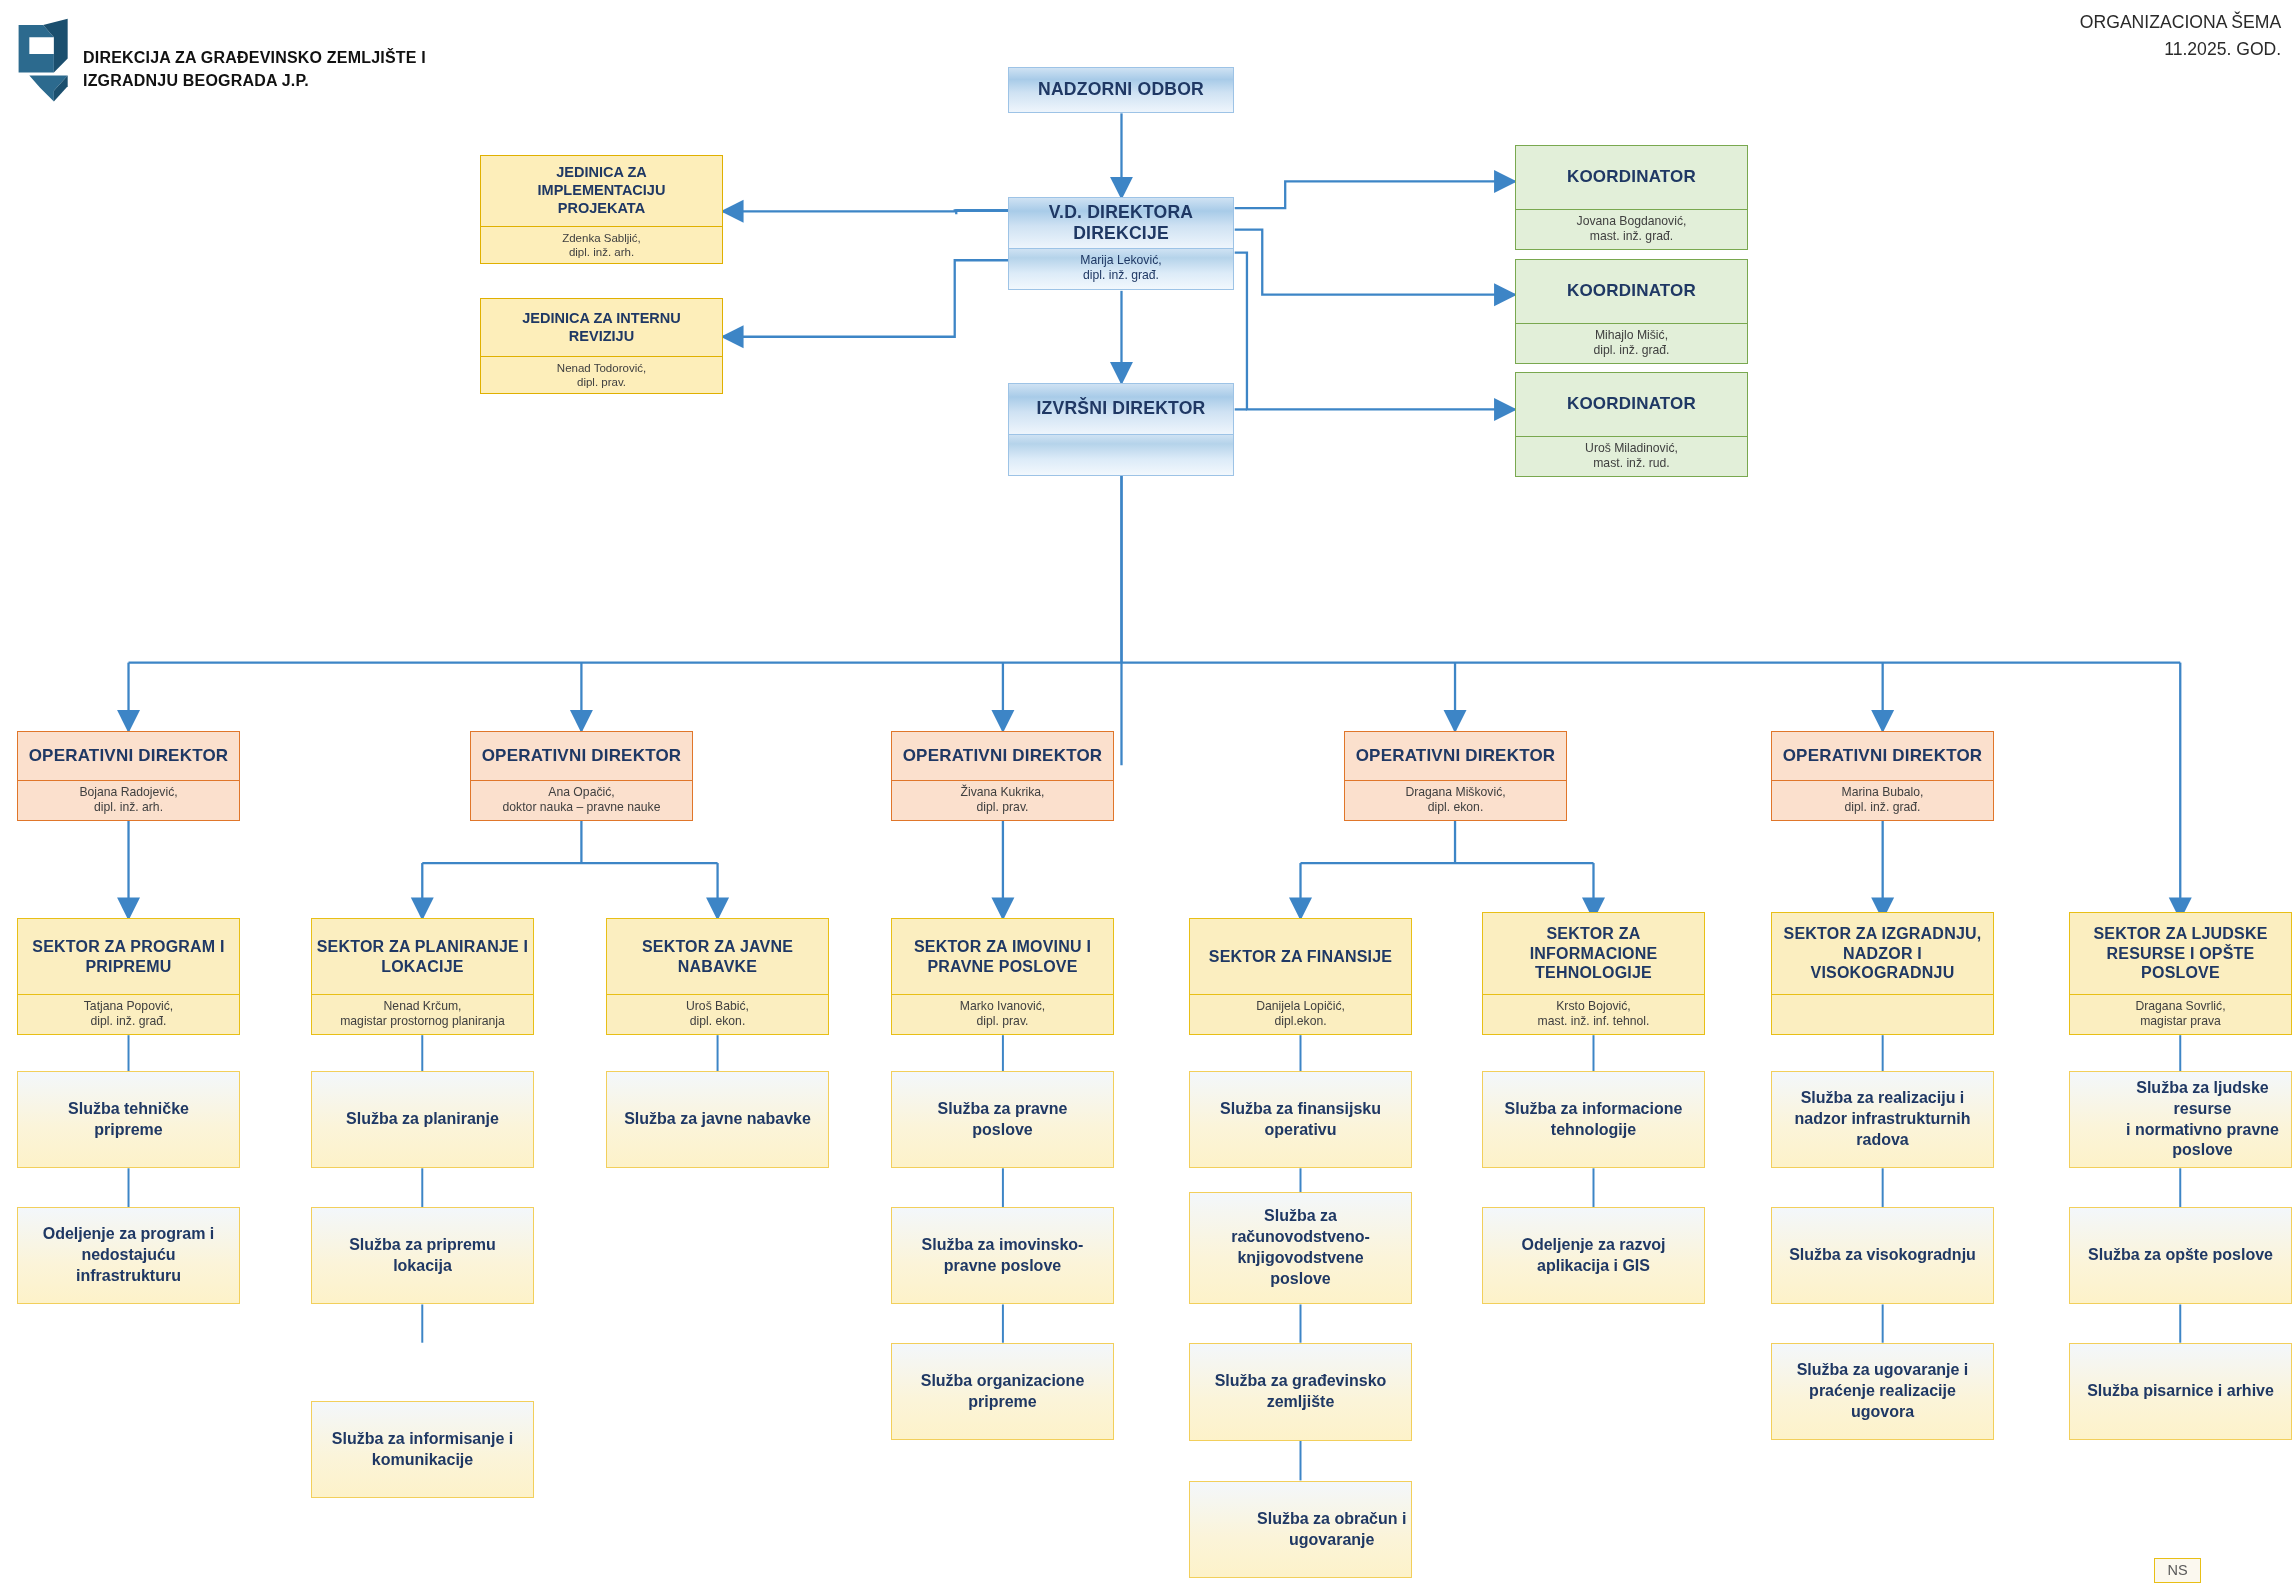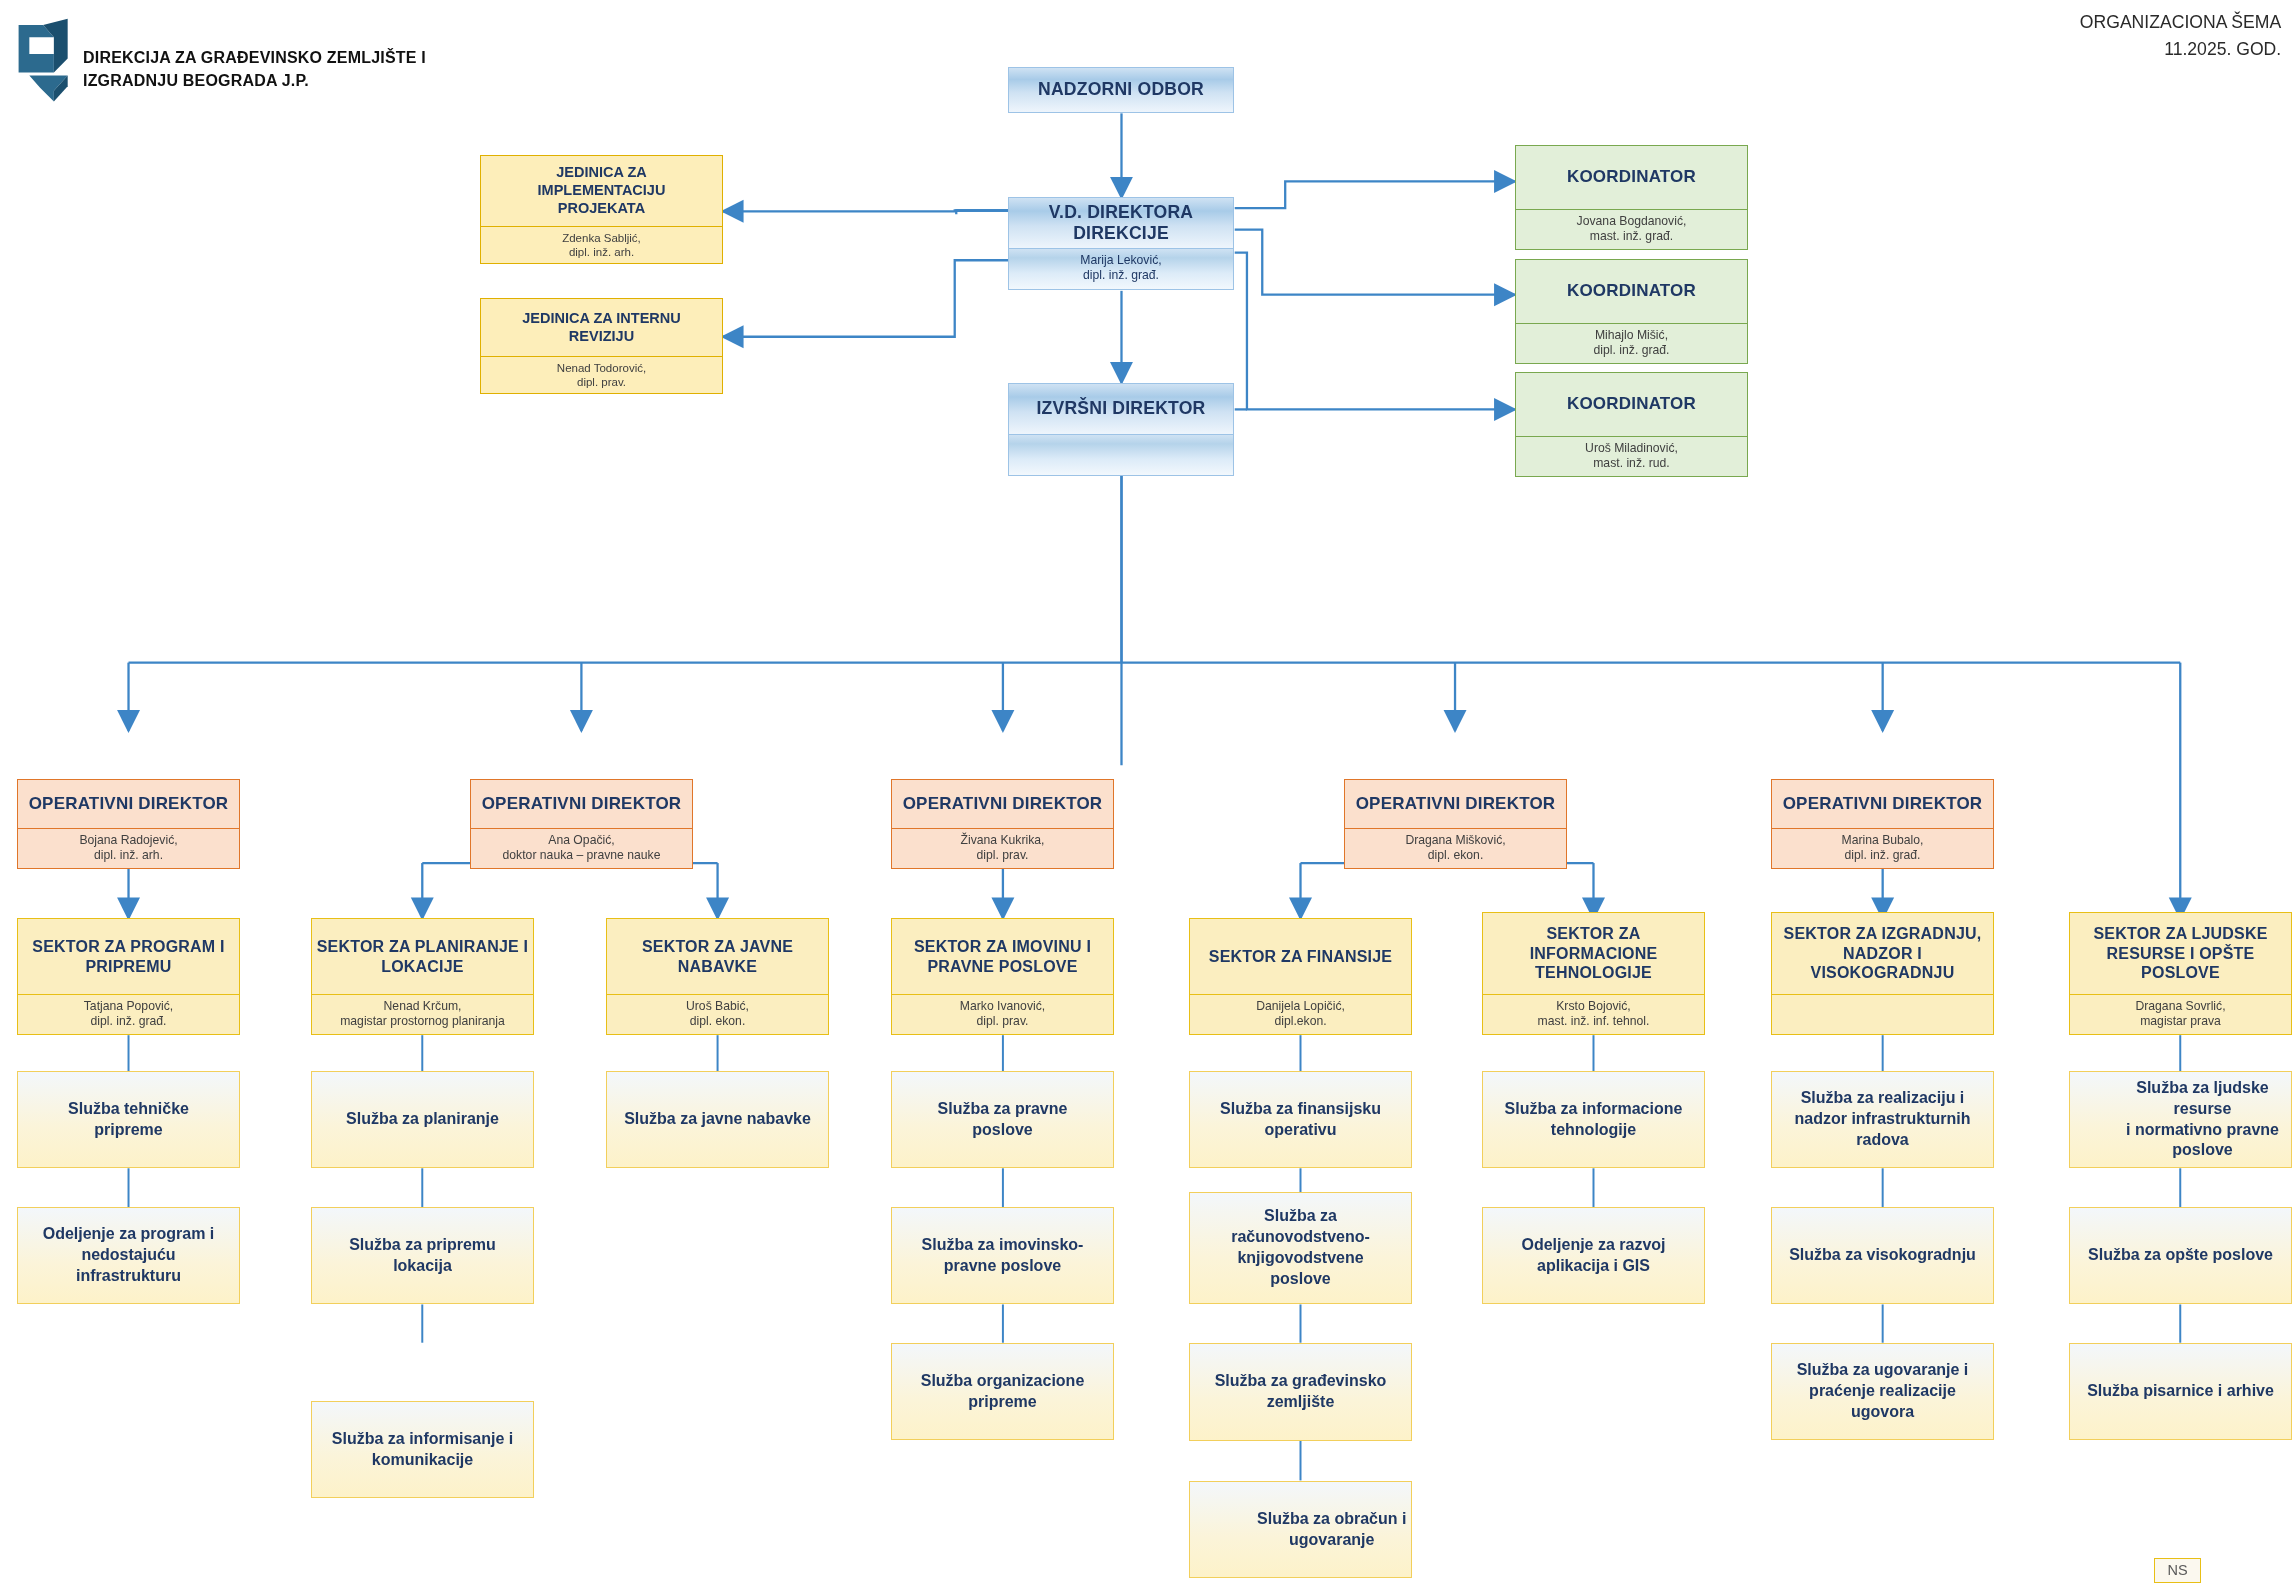--- a/index.html
+++ b/index.html
@@ -116,21 +116,21 @@
     letter-spacing:0.2px;
   }
   .green .person{
     background:#e2efd9;
     color:#404040;
     font-size:12.2px;
     border-top:1.2px solid #79a84f;
   }
 
   
-  .orange{ border:1.5px solid #e0762a;margin-top:48px; }
+  .orange{ border:1.5px solid #e0762a; }
   .orange .title{
     background:#fbe0cd;
     color:#1f3864;
     font-size:17px;
     letter-spacing:0.2px;
   }
   .orange .person{
     background:#fbe0cd;
     color:#404040;
     font-size:12.2px;

